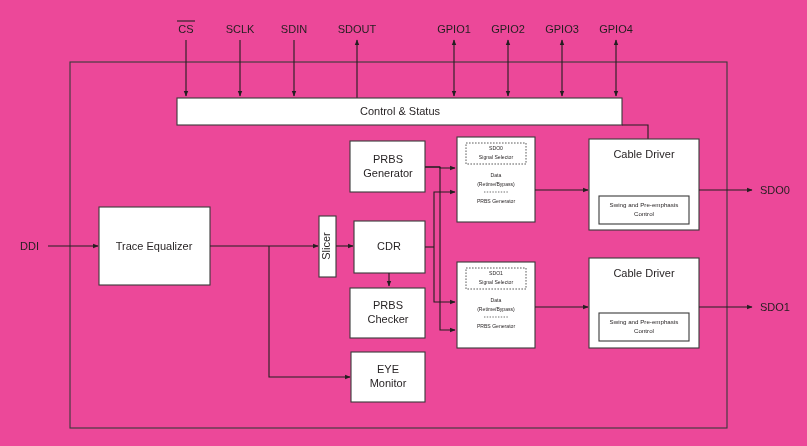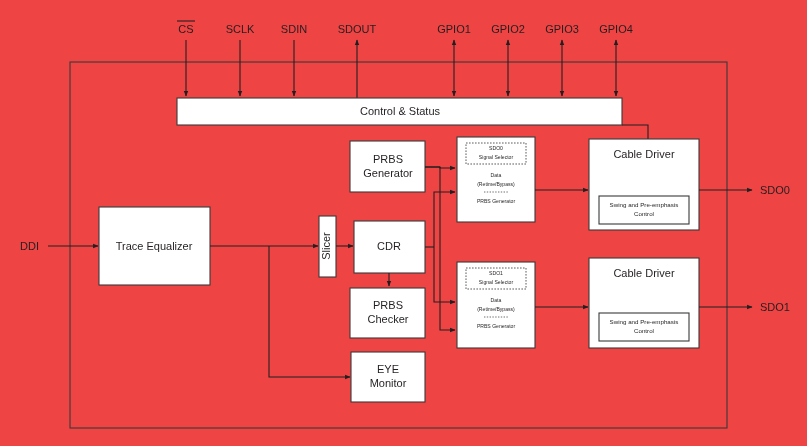--- a/index.html
+++ b/index.html
@@ -4,21 +4,21 @@
 <style>
   html, body {
     margin: 0;
     padding: 0;
     background: #ffffff;
   }
   #stage {
     position: relative;
     width: 807px;
     height: 446px;
-    background: #ef4444;
+    background: #ec4899;
     font-family: "Liberation Sans", sans-serif;
     color: #231f20;
     overflow: hidden;
   }
   #diagram-svg {
     position: absolute;
     left: 0;
     top: 0;
     width: 807px;
     height: 446px;

